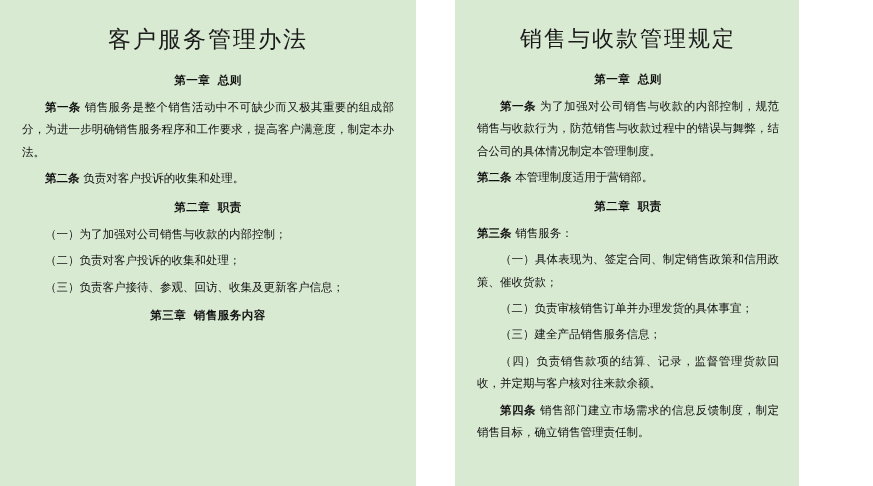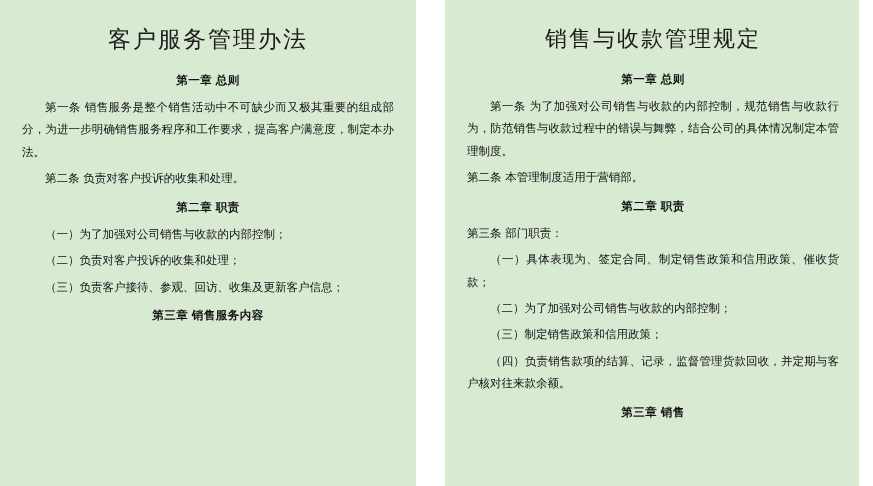--- a/index.html
+++ b/index.html
@@ -11,76 +11,76 @@
     overflow: hidden;
   }
   body {
     font-family: "DejaVu Sans", "Liberation Sans", sans-serif;
   }
   .page-wrap {
     position: relative;
     width: 873px;
     height: 486px;
     display: flex;
-    gap: 8px;
+    gap: 18px;
     padding: 0;
     box-sizing: border-box;
   }
   .doc {
     background: #d9ead3;
     box-sizing: border-box;
     overflow: hidden;
     position: relative;
   }
   .doc-left {
     width: 416px;
     height: 486px;
     padding: 10px 22px 0 22px;
   }
   .doc-right {
-    width: 414px;
+    width: 344px;
     height: 486px;
     padding: 10px 20px 0 22px;
     margin-left: 21px;
   }
   .doc-title {
     text-align: center;
     font-family: "DejaVu Serif", "Liberation Serif", serif;
     font-size: 23px;
     letter-spacing: 2px;
     color: #1a1a1a;
     margin: 14px 0 18px 0;
     font-weight: normal;
   }
   .doc-right .doc-title {
     font-size: 22px;
   }
   .sec-head {
     text-align: center;
-    font-family: Liberation Sans, sans-serif;
+    font-family: Liberation Mono, monospace;
     font-weight: bold;
     font-size: 11.5px;
     color: #111;
     margin: 10px 0 8px 0;
     letter-spacing: 0.5px;
   }
   p.para {
     font-family: "DejaVu Serif", "Liberation Serif", serif;
     font-size: 11.5px;
     line-height: 1.95;
     color: #111;
     margin: 0 0 4px 0;
     text-align: justify;
     text-justify: inter-ideograph;
   }
   p.indent {
     text-indent: 2em;
   }
   p.para b {
-    font-weight: normal;
+    font-weight: bold;
   }
 </style>
 </head>
 <body>
 
 <div class="page-wrap">
 
   <div class="doc doc-left">
     <h1 class="doc-title">客户服务管理办法</h1>
     <div class="body">
@@ -95,22 +95,22 @@
     </div>
   </div>
 
   <div class="doc doc-right">
     <h1 class="doc-title">销售与收款管理规定</h1>
     <div class="body">
       <div class="sec-head">第一章  总则</div>
       <p class="para indent"><b>第一条</b><span>  为了加强对公司销售与收款的内部控制，规范销售与收款行为，防范销售与收款过程中的错误与舞弊，结合公司的具体情况制定本管理制度。</span></p>
       <p class="para"><b>第二条</b><span>  本管理制度适用于营销部。</span></p>
       <div class="sec-head">第二章  职责</div>
-      <p class="para"><b>第三条</b><span>  部门职责：</span></p>
+      <p class="para"><b>第三条</b><span>  销售服务：</span></p>
       <p class="para indent">（一）具体表现为、签定合同、制定销售政策和信用政策、催收货款；</p>
-      <p class="para indent">（二）为了加强对公司销售与收款的内部控制；</p>
-      <p class="para indent">（三）制定销售政策和信用政策；</p>
+      <p class="para indent">（二）负责审核销售订单并办理发货的具体事宜；</p>
+      <p class="para indent">（三）建全产品销售服务信息；</p>
       <p class="para indent">（四）负责销售款项的结算、记录，监督管理货款回收，并定期与客户核对往来款余额。</p>
-      <div class="sec-head">第三章  销售</div>
+      <p class="para indent"><b>第四条</b><span>  销售部门建立市场需求的信息反馈制度，制定销售目标，确立销售管理责任制。</span></p>
     </div>
   </div>
 
 </div>
 
 </body></html>

